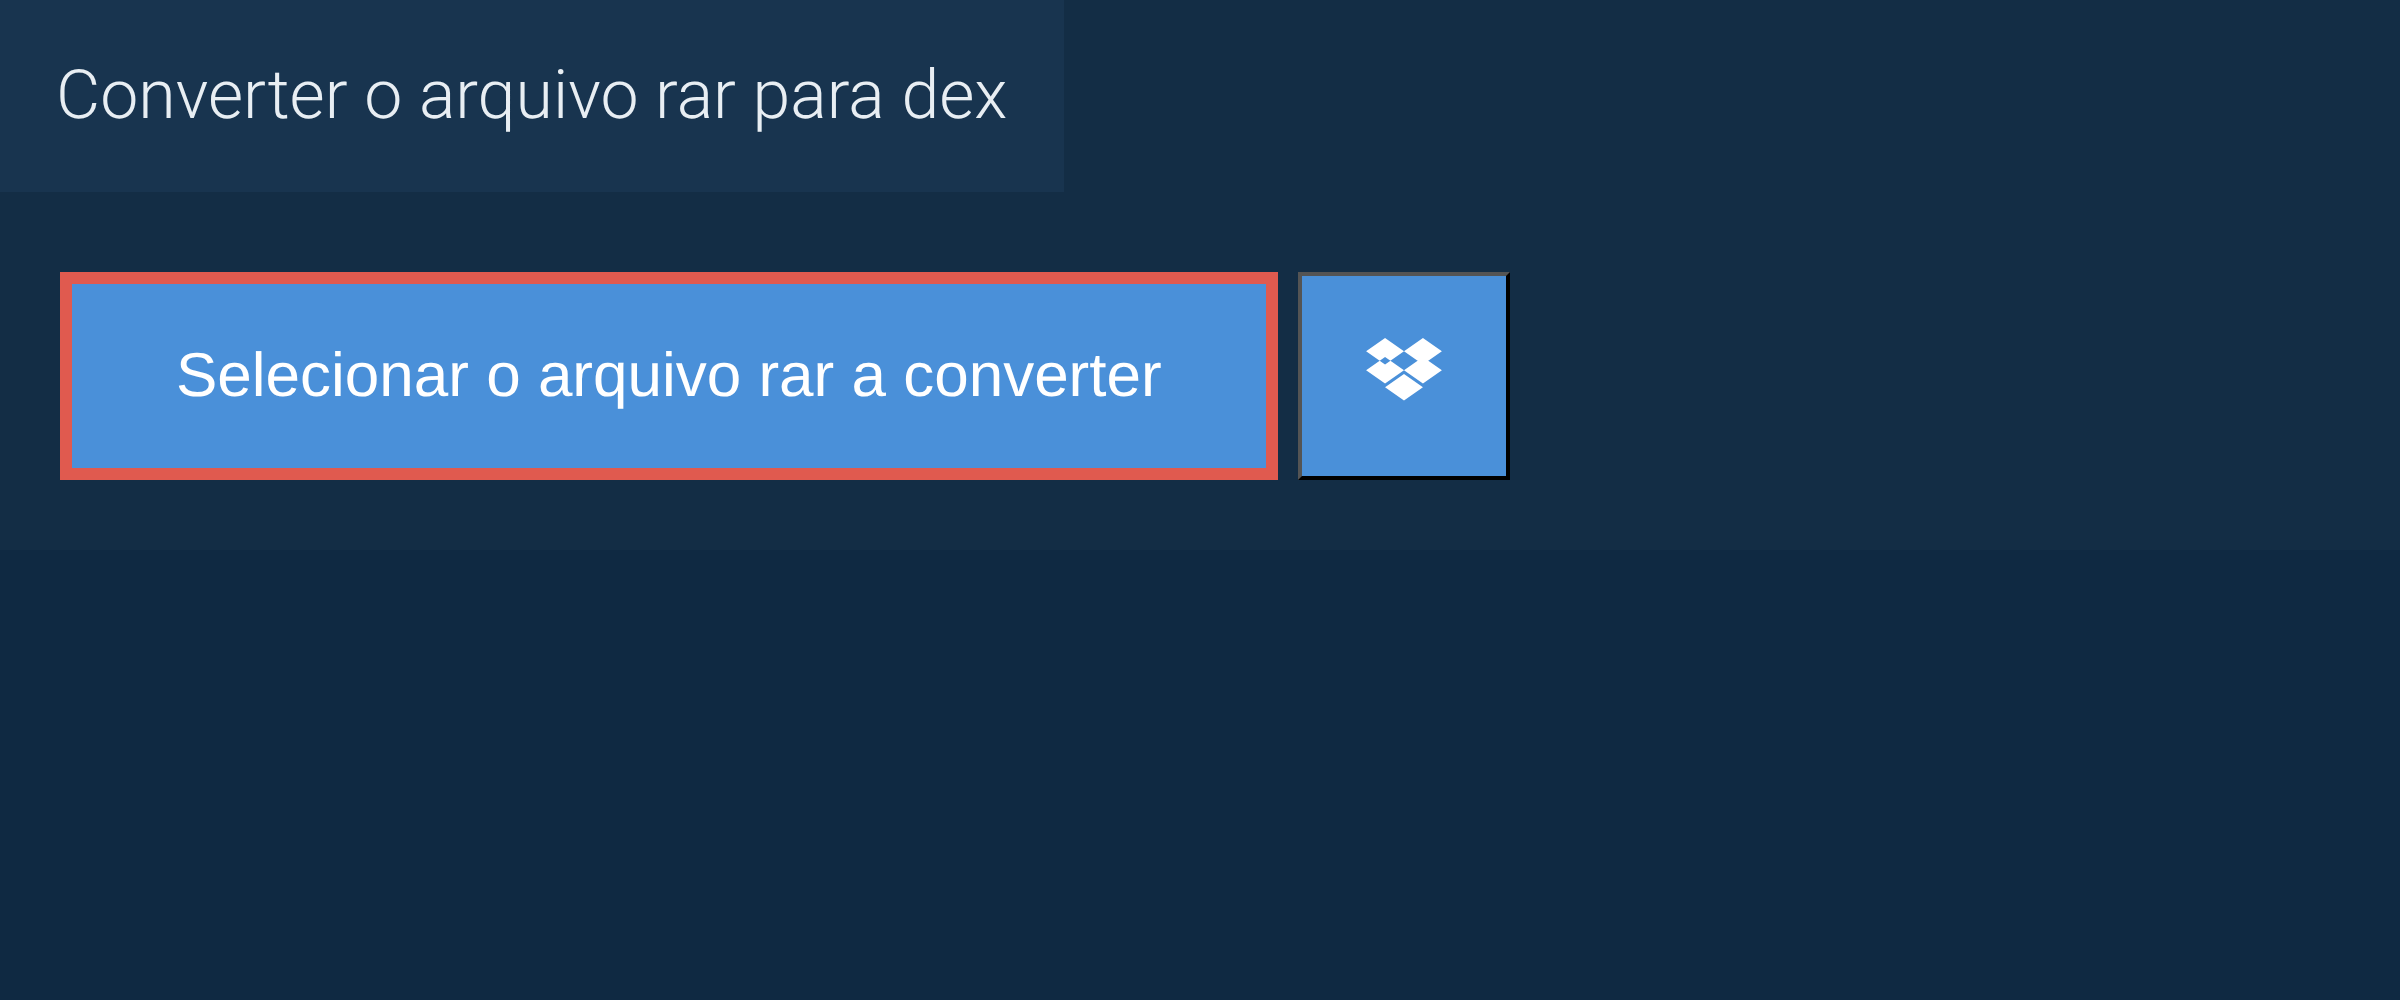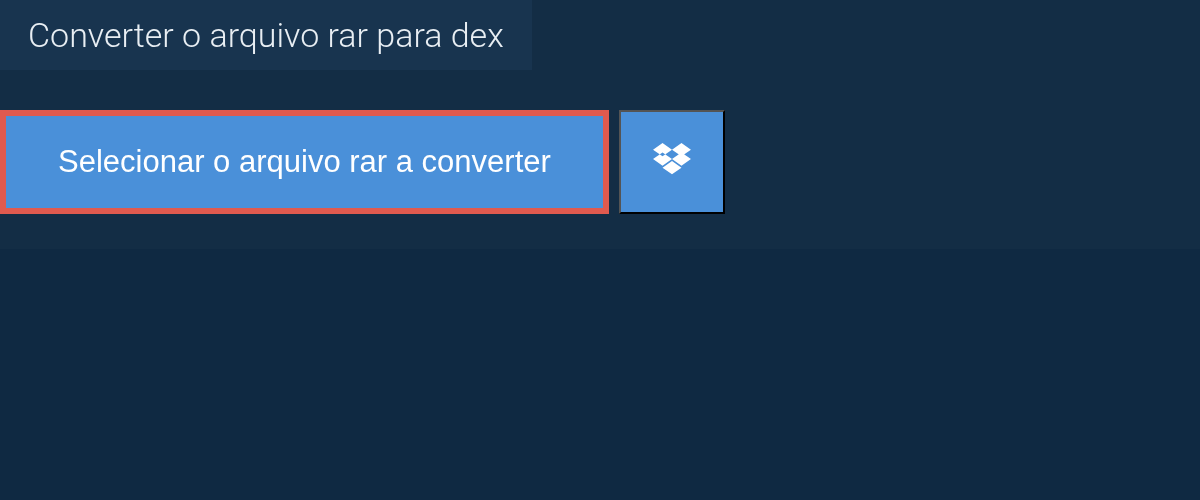--- a/index.html
+++ b/index.html
@@ -17,34 +17,35 @@
     }
     
     .container {
       background-color: #132d45;
       padding-bottom: 35px;
     }
     
     .title-bar {
       background-color: #18344f;
       display: inline-block;
-      padding: 15px 28px;
+      padding: 28px 28px;
       text-align: right;
     }
     
     .title-text {
       color: #e8eef3;
       font-size: 34px;
       font-weight: 300;
     }
     
     .button-row {
       display: flex;
       gap: 10px;
       margin-top: 40px;
+      margin-left: 30px;
     }
     
     .select-file-button {
       background-color: #4a90d9;
       border: 6px solid #e05a4f;
       color: #ffffff;
       font-size: 31px;
       font-weight: 300;
       padding: 28px 52px;
       cursor: pointer;

